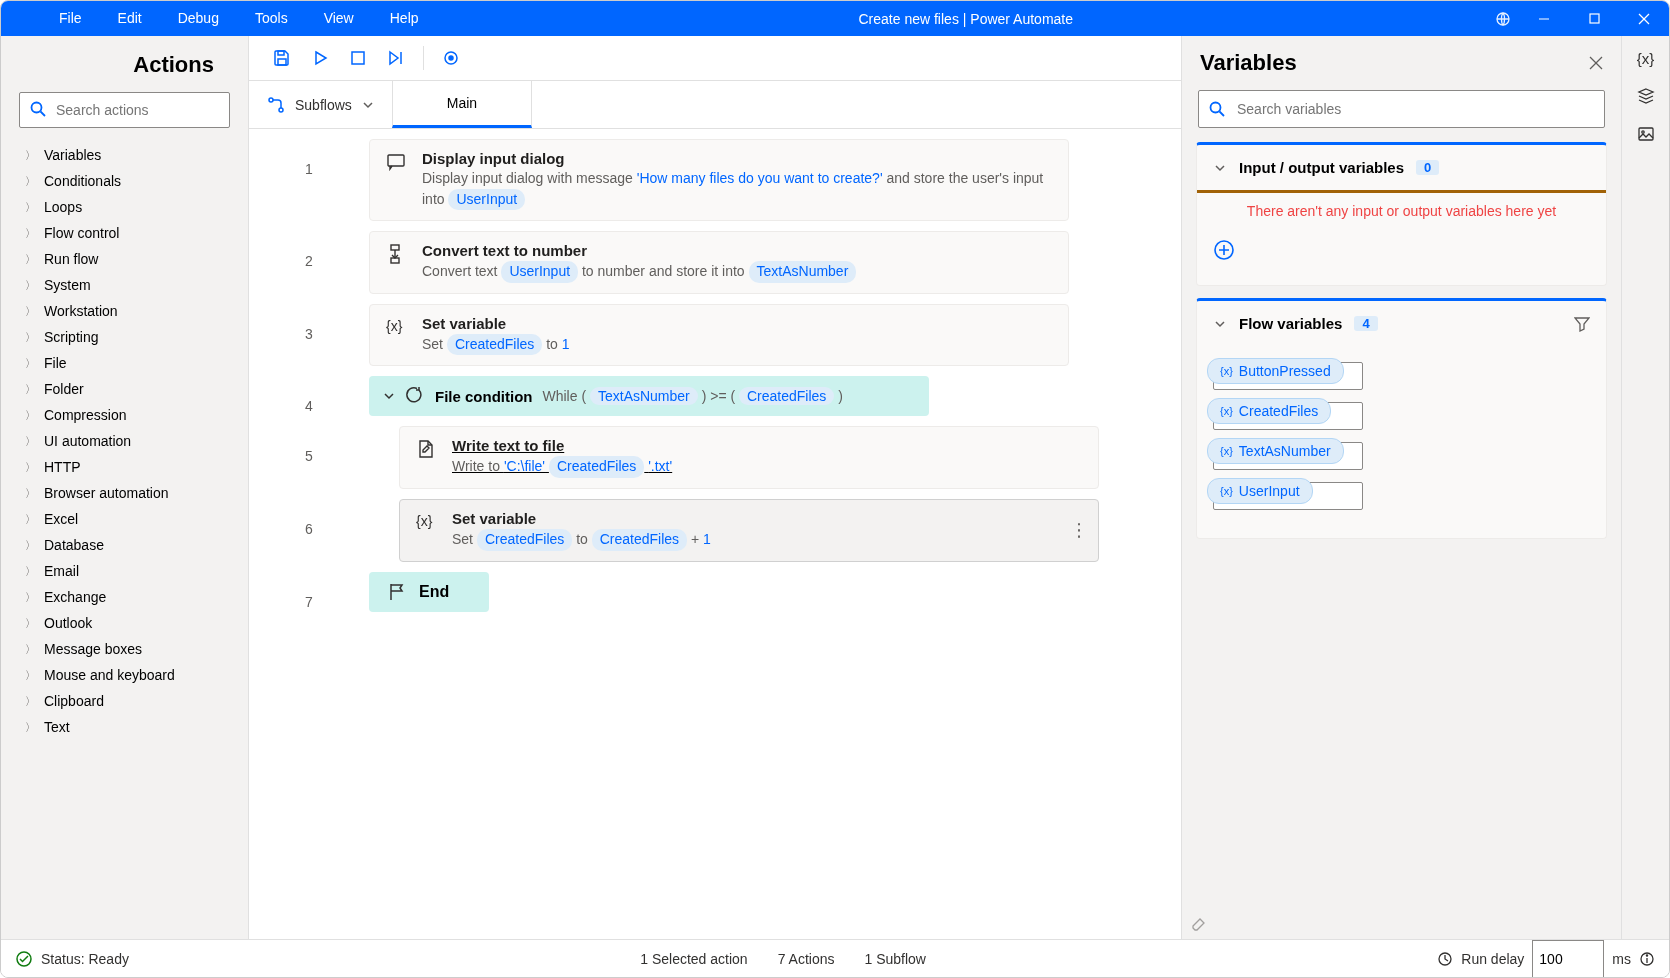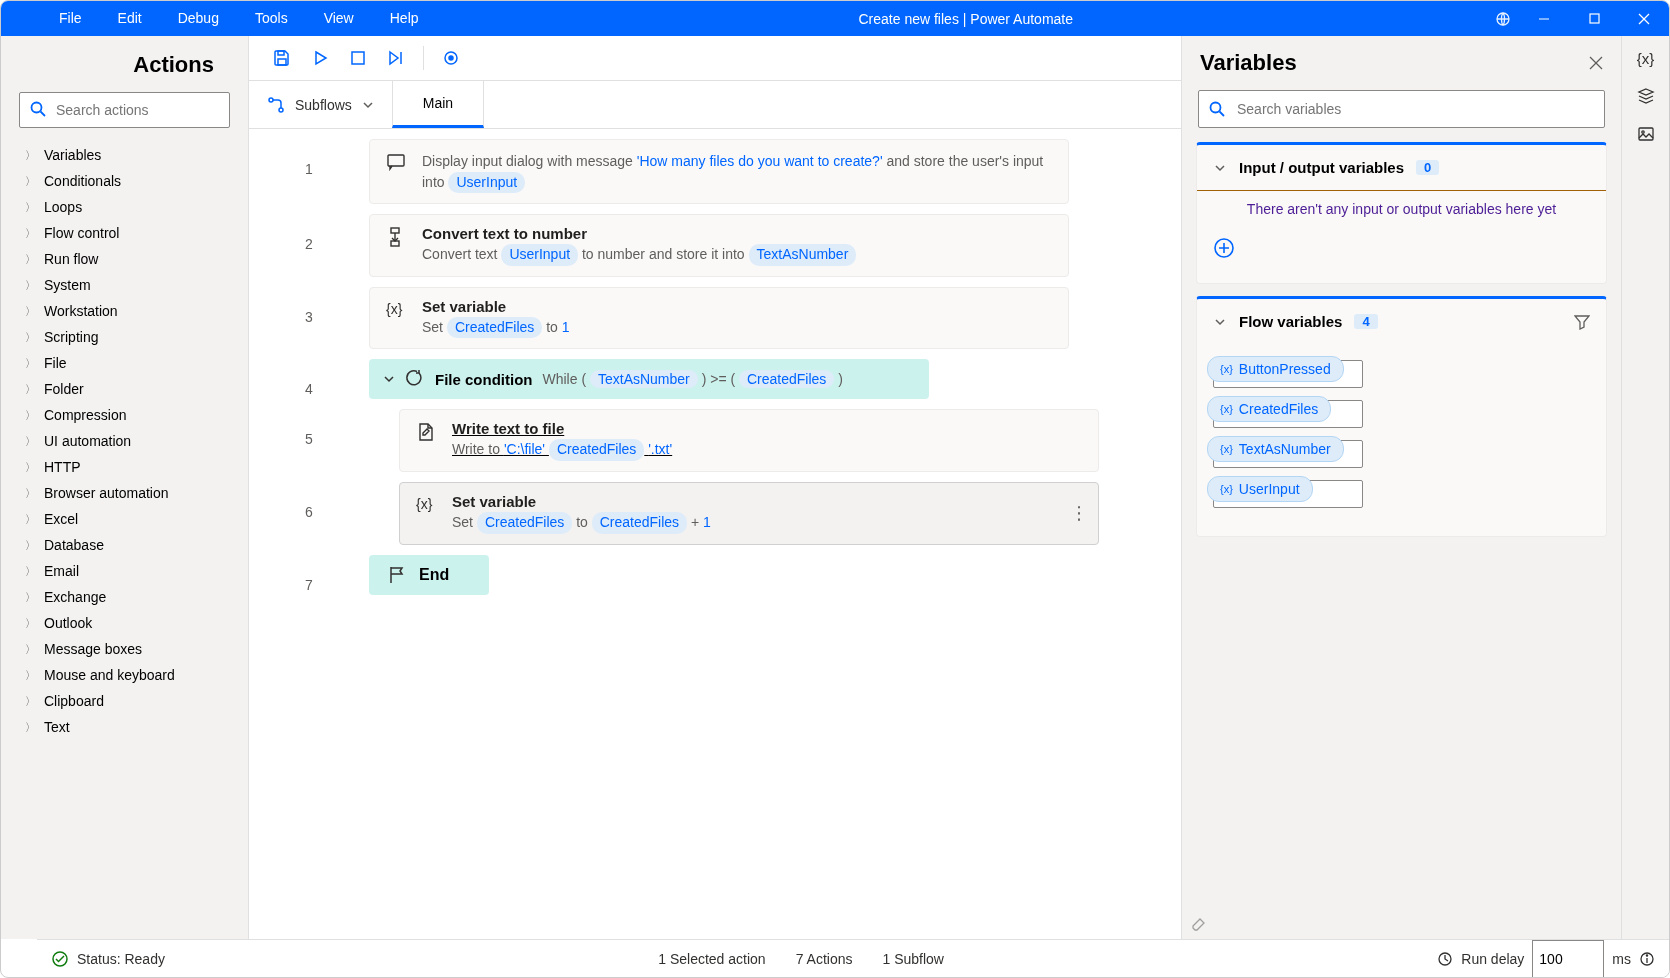--- a/index.html
+++ b/index.html
@@ -22,21 +22,21 @@
 .actions-search input { width: 100%; height: 36px; border: 1px solid #8a8886; border-radius: 2px; padding: 0 10px 0 36px; font-size: 14px; background:#fff; }
 .actions-search .sicon { position: absolute; left: 10px; top: 8px; color: #0066FF; }
 .actions-list { flex: 1; overflow-y: auto; padding: 4px 4px 10px 4px; }
 .actions-list::-webkit-scrollbar{width:10px;} .actions-list::-webkit-scrollbar-thumb{background:#c8c6c4;border-radius:5px;}
 .action-cat { display: flex; align-items: center; gap: 8px; padding: 5px 10px 5px 20px; font-size: 14px; cursor: pointer; }
 .action-cat .chev { color: #605e5c; font-size: 11px; }
 .editor { flex: 1; display: flex; flex-direction: column; min-width: 0; }
 .subflows-bar { height: 48px; border-bottom: 1px solid #e0e0e0; display: flex; align-items: stretch; background:#fff; }
 .subflows-btn { display: flex; align-items: center; gap: 10px; padding: 0 18px; font-size: 14px; cursor: pointer; color:#323130; }
 .subflows-btn .sicon { color: #0066FF; }
-.tab { padding: 0 30px; display: flex; align-items: center; border-bottom: 3px solid #0066FF; border-right: 1px solid #e0e0e0; font-size: 14px; border-left:1px solid #e0e0e0; }
+.tab { padding: 0 54px; display: flex; align-items: center; border-bottom: 3px solid #0066FF; border-right: 1px solid #e0e0e0; font-size: 14px; border-left:1px solid #e0e0e0; }
 .flow-area { flex: 1; overflow: auto; background: #fff; position: relative; }
 .steps { padding: 10px 18px 10px 0; margin-left:0; }
 .step-row { display: flex; align-items: stretch; margin-bottom: 10px; }
 .step-num { width: 120px; text-align: center; color: #605e5c; font-size: 14px; padding-top: 22px; flex-shrink:0; }
 .step-card { flex: 1; max-width: 700px; background: #faf9f8; border: 1px solid #edebe9; border-radius: 4px; padding: 10px 16px; display: flex; gap: 14px; position: relative; }
 .step-card.selected { background: #f3f2f1; border-color: #d0d0d0; }
 .step-card .sicon { width: 22px; padding-top: 2px; color: #323130; flex-shrink:0; }
 .step-card .body .title { font-weight: 600; font-size: 15px; color: #201f1e; }
 .step-card .body .desc { font-size: 14px; color: #605e5c; margin-top: 2px; line-height: 1.4; }
 .vartag { background: #deecf9; color: #0066FF; padding: 1px 8px; border-radius: 10px; font-size: 14px; display:inline-block; }
@@ -53,30 +53,30 @@
 .vars-header h2 { font-size: 22px; font-weight: 600; flex: 1; }
 .vars-header .close { cursor: pointer; color: #605e5c; font-size: 16px; }
 .vars-search { margin: 6px 16px 14px; position: relative; }
 .vars-search input { width: 100%; height: 38px; border: 1px solid #8a8886; border-radius: 2px; padding: 0 10px 0 38px; font-size: 14px; background:#fff; }
 .vars-search .sicon { position: absolute; left: 10px; top: 10px; color: #0066FF; }
 .vars-section { margin: 0 14px 12px; background: #faf9f8; border: 1px solid #edebe9; border-radius: 4px; border-top: 3px solid #0066FF; }
 .vars-section.flowv { border-top-color: #0066FF; }
 .vars-section .sechead { display: flex; align-items: center; gap: 12px; padding: 14px 16px; font-size: 15px; font-weight: 600; }
 .vars-section .sechead .badge { background: #deecf9; color: #0066FF; padding: 0 8px; border-radius: 3px; font-size: 13px; font-weight:600; }
 .vars-section .sechead .spacer { flex: 1; }
-.iovars-body { padding: 10px 16px 24px; text-align: center; color: #4c1d95; font-size: 14px; border-top:1px solid #a16207; }
+.iovars-body { padding: 10px 16px 24px; text-align: center; color: #ef4444; font-size: 14px; border-top:3px solid #a16207; }
 .iovars-body .plus { color: #0066FF; font-size: 22px; margin-top: 20px; cursor: pointer; display:block; }
 .flowvar-item { margin: 8px 16px; }
 .flowvar-badge { display: inline-flex; align-items: center; gap: 6px; background: #deecf9; color: #0066FF; padding: 4px 12px; border-radius: 12px; font-size: 14px; border:1px solid #b3d6f5; }
 .flowvar-box { display:inline-block; border:1px solid #8a8886; height:28px; width:150px; border-radius:2px; position:relative; top:0; background:#fff; }
 .flowvar-item .wrap { position: relative; }
 .flowvar-item .flowvar-badge { position: absolute; left: -6px; top: -4px; z-index:1; }
 .rail { width: 48px; background: #f3f2f1; border-left: 1px solid #e0e0e0; display: flex; flex-direction: column; align-items: center; gap: 20px; padding-top: 14px; margin-top:-45px; }
 .rail .ri { color: #323130; cursor: pointer; }
-.statusbar { height: 38px; border-top: 1px solid #e0e0e0; display: flex; align-items: center; padding: 16px 14px; font-size: 14px; color: #323130; background: #fff; gap: 10px; margin-left: 36px; }
+.statusbar { height: 38px; border-top: 1px solid #e0e0e0; display: flex; align-items: center; padding: 16px 14px; font-size: 14px; color: #323130; background: #fff; gap: 10px; }
 .statusbar .left { display: flex; align-items: center; gap: 8px; }
 .statusbar .mid { flex:1; display:flex; justify-content:center; gap:30px; }
 .statusbar .rd { display: flex; align-items: center; gap: 8px; }
 .statusbar input.delay { width: 72px; height: 38px; border: 1px solid #8a8886; padding: 0 6px; font-size: 14px; }
 svg { display: block; }
 </style>
 </head>
 <body>
 
 <div class="titlebar">
@@ -290,20 +290,21 @@
             <div class="step-num">1</div>
             <div style="flex: 1 1 0%;">
               <div class="step-card">
                 <div class="sicon">
                   <svg width="20" height="20" viewBox="0 0 20 20" fill="none" stroke="#323130" stroke-width="1.4">
                     <rect x="2" y="3" width="16" height="11" rx="1"></rect>
                     <path d="M6 14l-2 3v-3"></path>
                   </svg>
                 </div>
                 <div class="body">
+                  <div class="title">Display input dialog</div>
                   <div class="desc">Display input dialog with message <span class="strlit">'How many files do you want to create?'</span> and store the user's input into <span class="vartag">UserInput</span></div>
                 </div>
               </div>
             </div>
           </div>
           <div class="step-row">
             <div class="step-num">2</div>
             <div style="flex: 1 1 0%;">
               <div class="step-card">
                 <div class="sicon">

